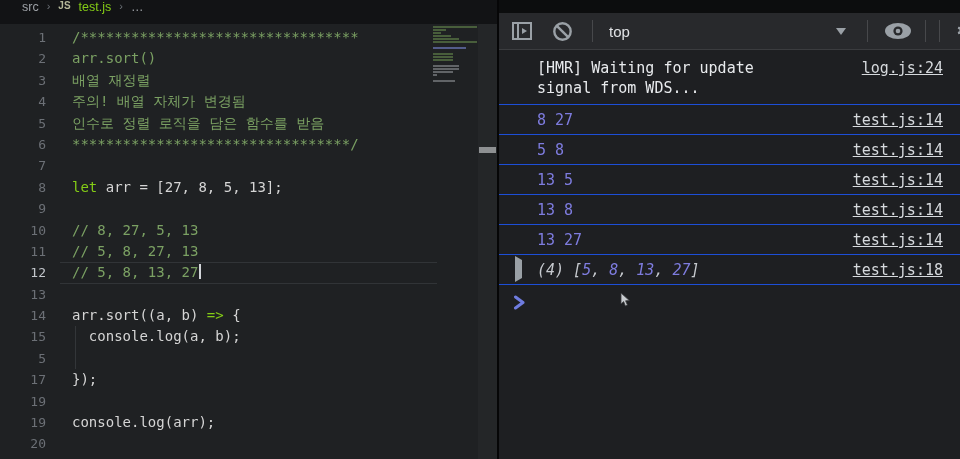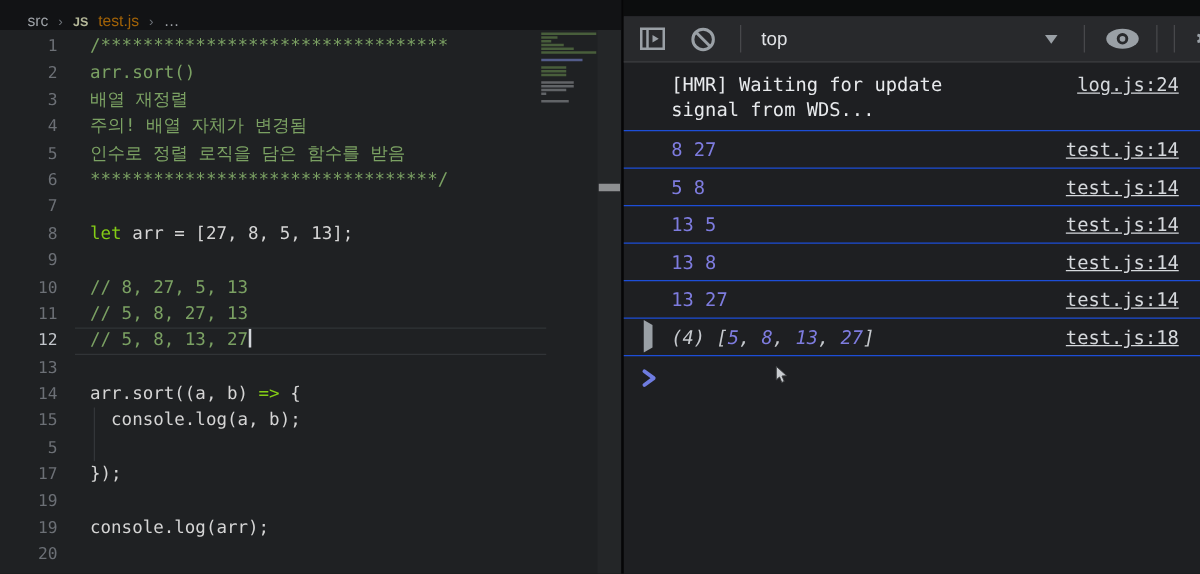--- a/index.html
+++ b/index.html
@@ -2,25 +2,25 @@
 <html><head>
 <meta charset="utf-8">
 <style>
   * { margin:0; padding:0; box-sizing:border-box; }
   html,body { width:960px; height:459px; overflow:hidden; background:#17181a;
               font-family:"DejaVu Sans Mono","Liberation Mono",monospace; }
   .stage { position:relative; width:960px; height:459px; background:#1f2123; }
 
   
   .editor { position:absolute; left:0; top:0; width:497px; height:459px; background:#1f2123; overflow:hidden; }
-  .breadcrumb { height:24px; background:#121315; display:flex; align-items:flex-end; gap:8px;
+  .breadcrumb { height:24px; background:#121315; display:flex; align-items:flex-start; gap:8px;
                 padding-left:22px; font-family:"Liberation Sans",sans-serif; font-size:12.5px; color:#9da1a6; }
   .breadcrumb .chev { color:#6e7379; font-size:11px; }
   .breadcrumb .js-badge { font-size:10px; font-weight:bold; color:#b6b99a; letter-spacing:0; }
-  .breadcrumb .file { color:#a16207; }
+  .breadcrumb .file { color:#84cc16; }
   .code-area { position:absolute; top:24px; left:0; width:478px; padding-top:3px; }
   .line { position:relative; display:flex; height:21.4px; line-height:21.4px; font-size:14px; white-space:pre; }
   .ln { width:46px; flex:none; text-align:right; color:#6c7076; font-size:13px; }
   .line.current .ln { color:#c3c7cc; }
   .ltext { padding-left:26px; white-space:pre; color:#d5d5d5; }
   .tk-cmt { color:#7ba163; }
   .tk-kw  { color:#84cc16; }
   .tk-ret { color:#b18bc9; }
   .tk-pl  { color:#d5d5d5;margin-top:47px; }
   .line.current::after { content:""; position:absolute; left:60px; width:377px; top:0; bottom:0;

